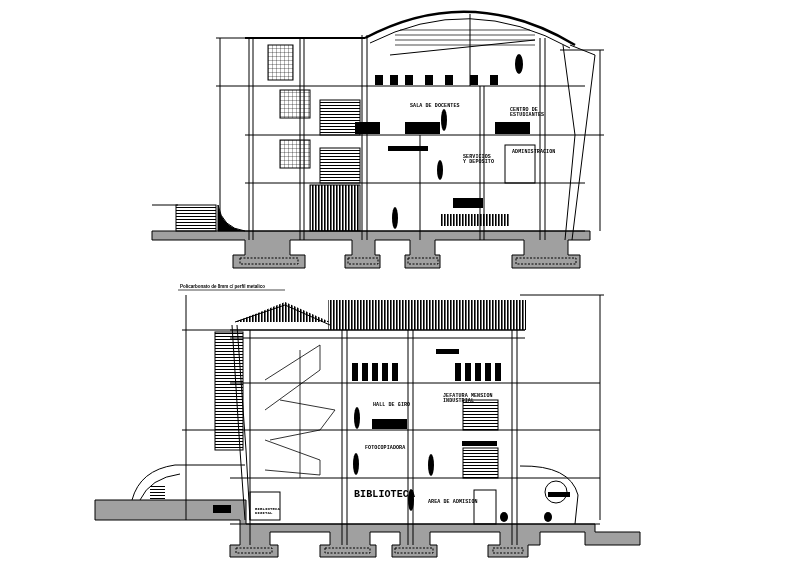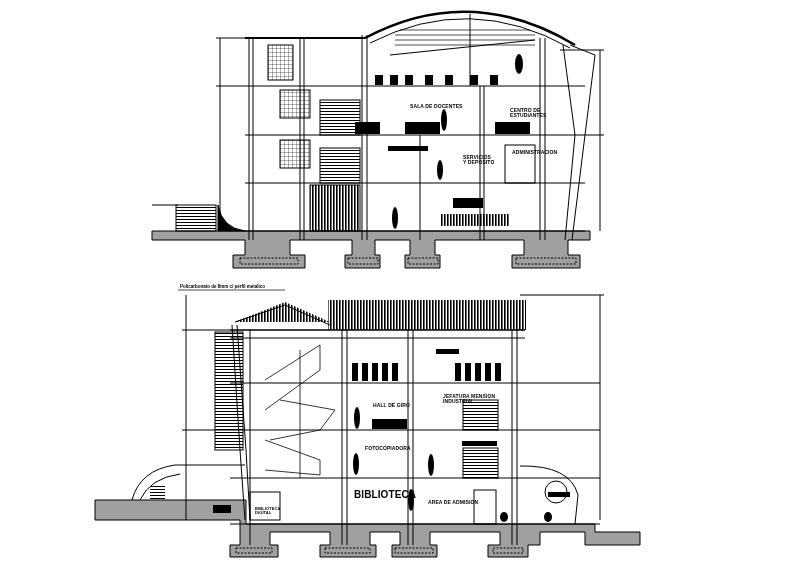--- a/index.html
+++ b/index.html
@@ -1,18 +1,18 @@
 <!DOCTYPE html>
 <html><head>
 <meta charset="utf-8">
 <style>
   html, body { margin:0; padding:0; background:#ffffff; }
   body { width:794px; height:578px; position:relative; overflow:hidden; font-family:"Liberation Sans", sans-serif; }
   svg { position:absolute; left:0; top:0; }
-  .lbl { position:absolute; font-family:Liberation Sans, sans-serif; font-weight:bold; color:#000; font-size:5px; line-height:5px; letter-spacing:0.1px; text-transform:uppercase; white-space:pre; }
+  .lbl { position:absolute; font-family:Liberation Mono, monospace; font-weight:bold; color:#000; font-size:5px; line-height:5px; letter-spacing:0.1px; text-transform:uppercase; white-space:pre; }
   .lbl.big { font-size:10px; line-height:10px; }
   .note { position:absolute; font-size:4.5px; font-weight:bold; color:#000; font-family:"Liberation Sans", sans-serif; white-space:nowrap; }
 </style>
 </head>
 <body>
 
 <svg width="794" height="578" viewBox="0 0 794 578">
   <defs>
     <pattern id="hatchV" width="3" height="6" patternUnits="userSpaceOnUse">
         <rect width="1.6" height="6" fill="#000"></rect>

